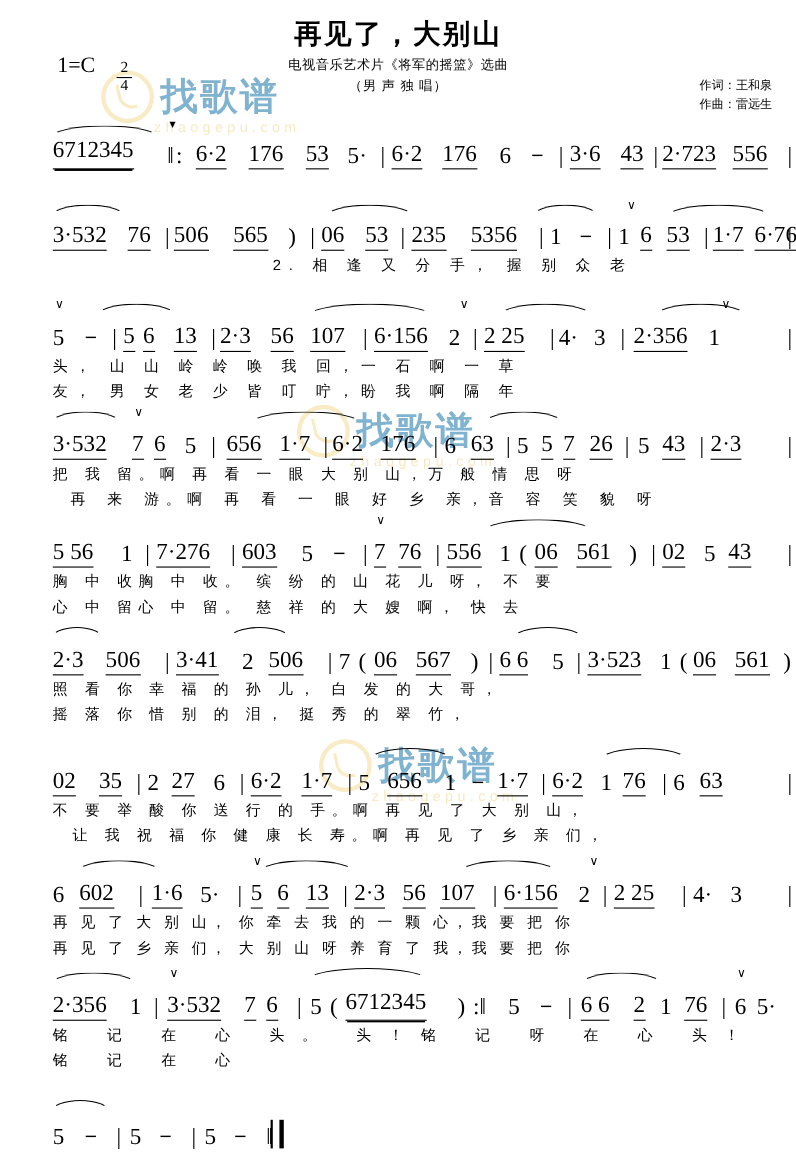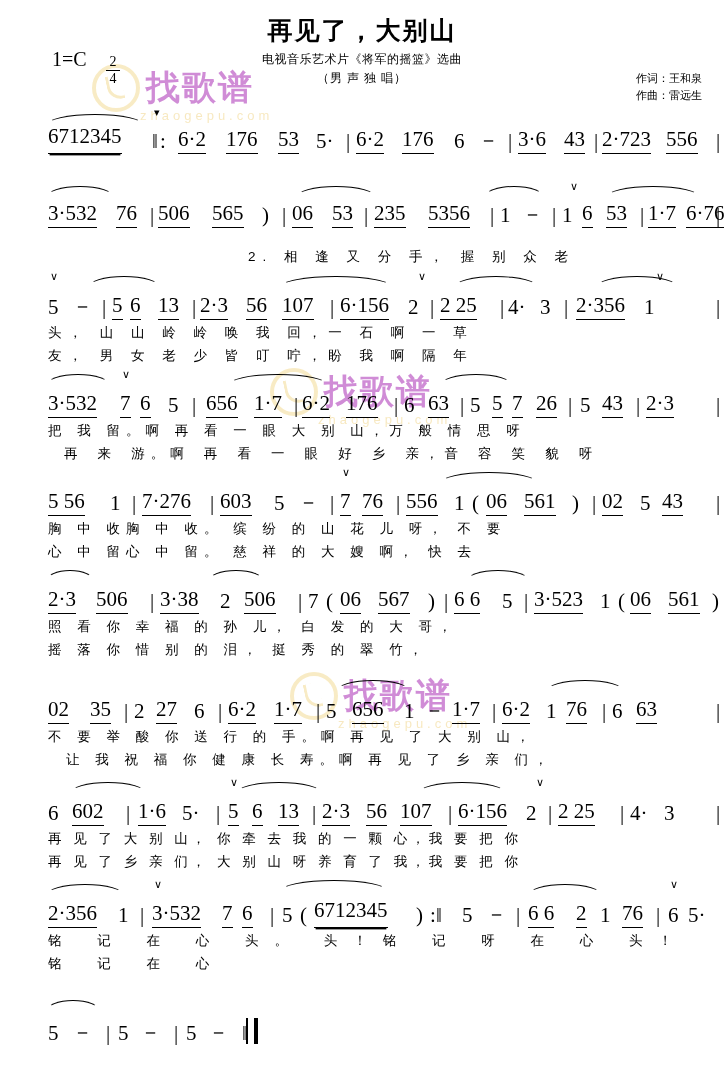--- a/index.html
+++ b/index.html
@@ -40,21 +40,21 @@
     left: 11px; top: 7px;
     width: 13px; height: 22px;
     border: 3px solid #f2d98c;
     border-top: none; border-right: none;
     border-radius: 0 0 0 14px;
     transform: rotate(-12deg);
   }
   .wm .wm-text {
     font-size: 34px;
     font-weight: bold;
-    color: #a21caf;
+    color: #0369a1;
     letter-spacing: 2px;
     vertical-align: middle;
   }
   .wm .wm-sub {
     display: block;
     font-size: 13px;
     color: #f0d384;
     letter-spacing: 4px;
     margin-top: -4px;
     margin-left: 48px;
@@ -240,21 +240,21 @@
     <span class="n bar-l" style="left:512px;">|</span>
     <span class="n" style="left:522px;">1</span>
     <span class="n u1" style="left:542px;">6</span>
     <span class="n u1" style="left:566px;">53</span>
     <span class="n bar-l" style="left:600px;">|</span>
     <span class="n u1" style="left:608px;">1·7</span>
     <span class="n u1" style="left:646px;">6·763</span>
     <span class="n bar-l" style="left:676px;">|</span>
     <span class="vmark" style="left:530px; top:-12px;">∨</span>
   </div>
-  <div class="lyrics" style="margin-top:20px;">
+  <div class="lyrics" style="margin-top:4px;">
     <span class="w" style="left:208px; letter-spacing:7px;">2. 相 逢 又 分 手， 握 别 众 老</span>
   </div>
 </div>
 
 <div class="system" style="top:284px;">
   <div class="notes">
     <span class="slur" style="left:48px; top:-8px; width:70px;"></span>
     <span class="slur" style="left:240px; top:-8px; width:110px;"></span>
     <span class="slur" style="left:414px; top:-8px; width:82px;"></span>
     <span class="slur" style="left:556px; top:-8px; width:80px;"></span>
@@ -368,21 +368,21 @@
 </div>
 
 <div class="system" style="top:578px;">
   <div class="notes">
     <span class="slur" style="left:6px; top:-8px; width:46px;"></span>
     <span class="slur" style="left:168px; top:-8px; width:54px;"></span>
     <span class="slur" style="left:426px; top:-8px; width:62px;"></span>
     <span class="n u1" style="left:8px;">2·3</span>
     <span class="n u1" style="left:56px;">506</span>
     <span class="n bar-l" style="left:110px;">|</span>
-    <span class="n u1" style="left:120px;">3·38</span>
+    <span class="n u1" style="left:120px;">3·41</span>
     <span class="n" style="left:180px;">2</span>
     <span class="n u1" style="left:204px;">506</span>
     <span class="n bar-l" style="left:258px;">|</span>
     <span class="n" style="left:268px;">7</span>
     <span class="n" style="left:286px;">(</span>
     <span class="n u1" style="left:300px;">06</span>
     <span class="n u1" style="left:338px;">567</span>
     <span class="n" style="left:388px;">)</span>
     <span class="n bar-l" style="left:404px;">|</span>
     <span class="n u1" style="left:414px;">6 6</span>

